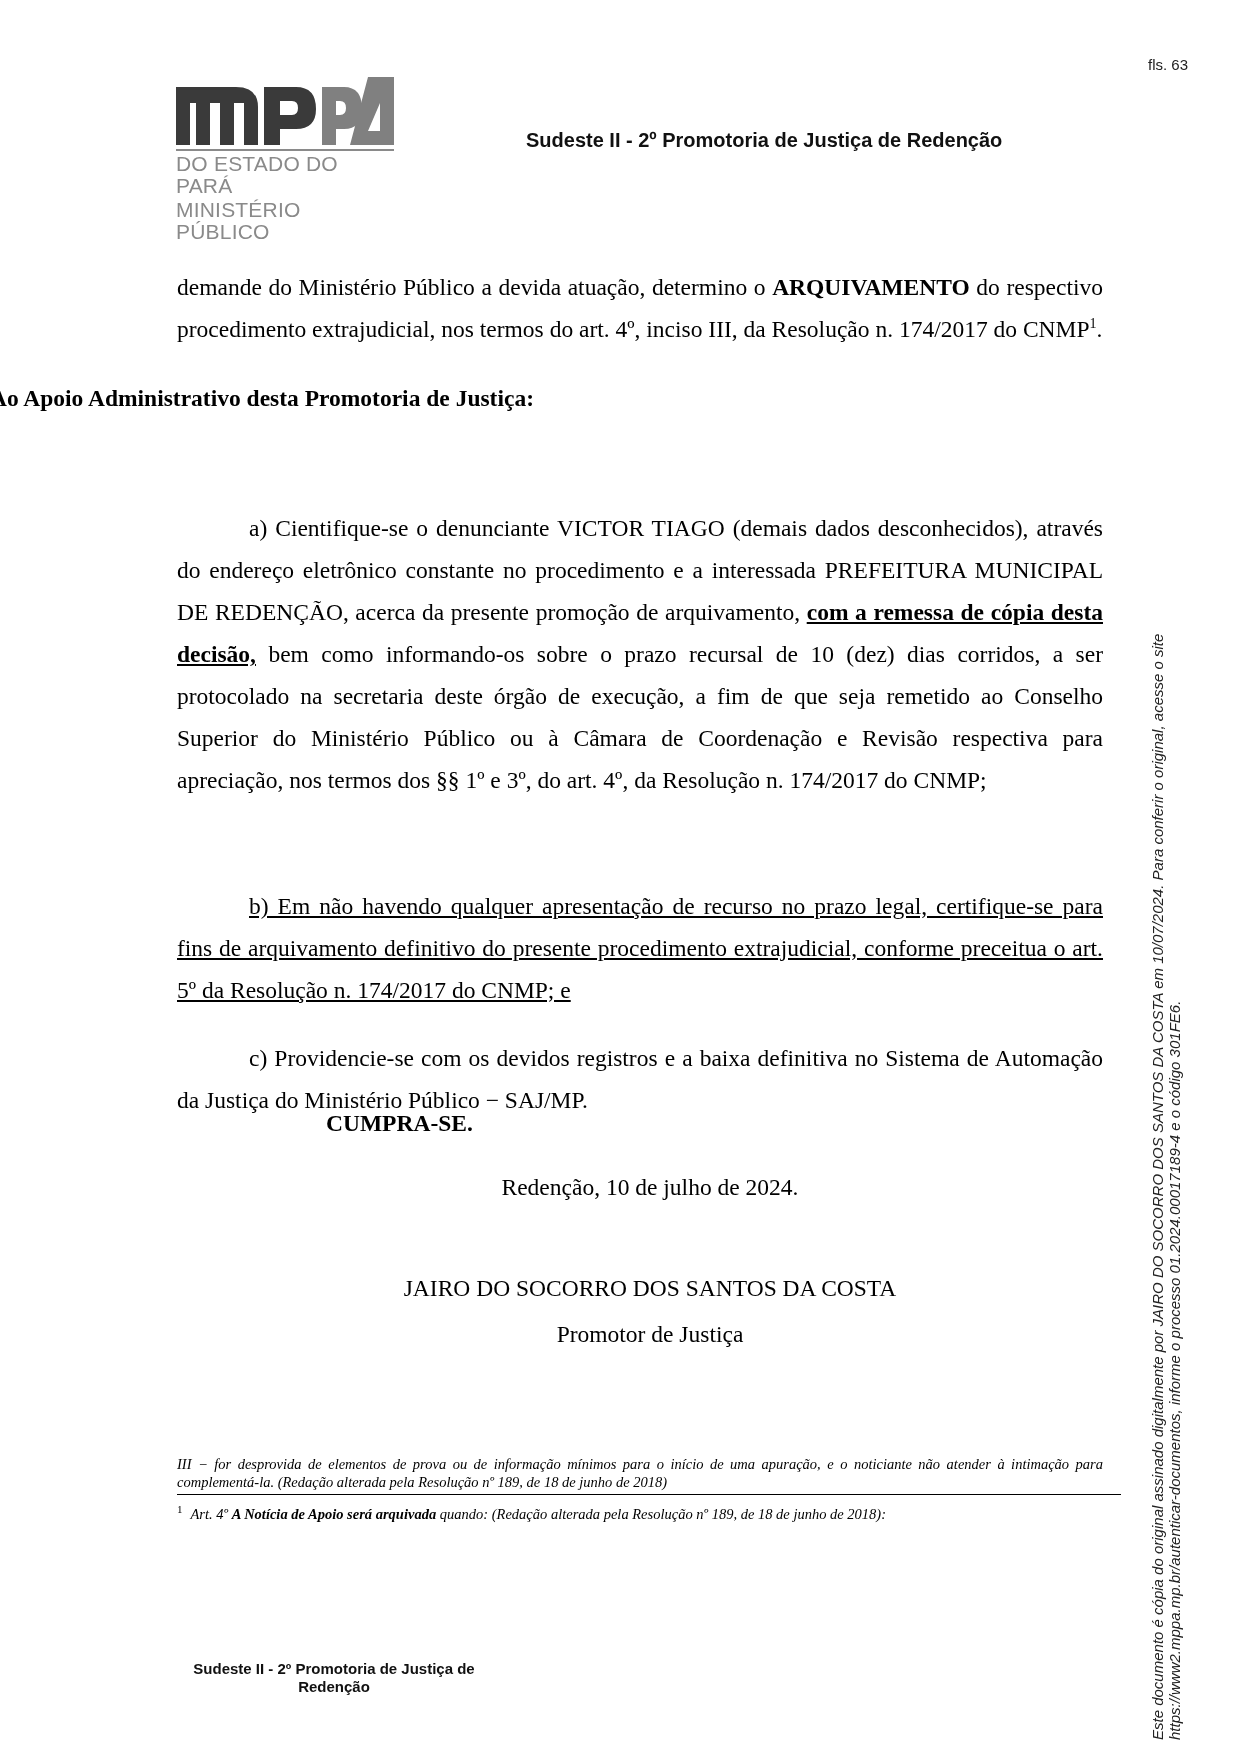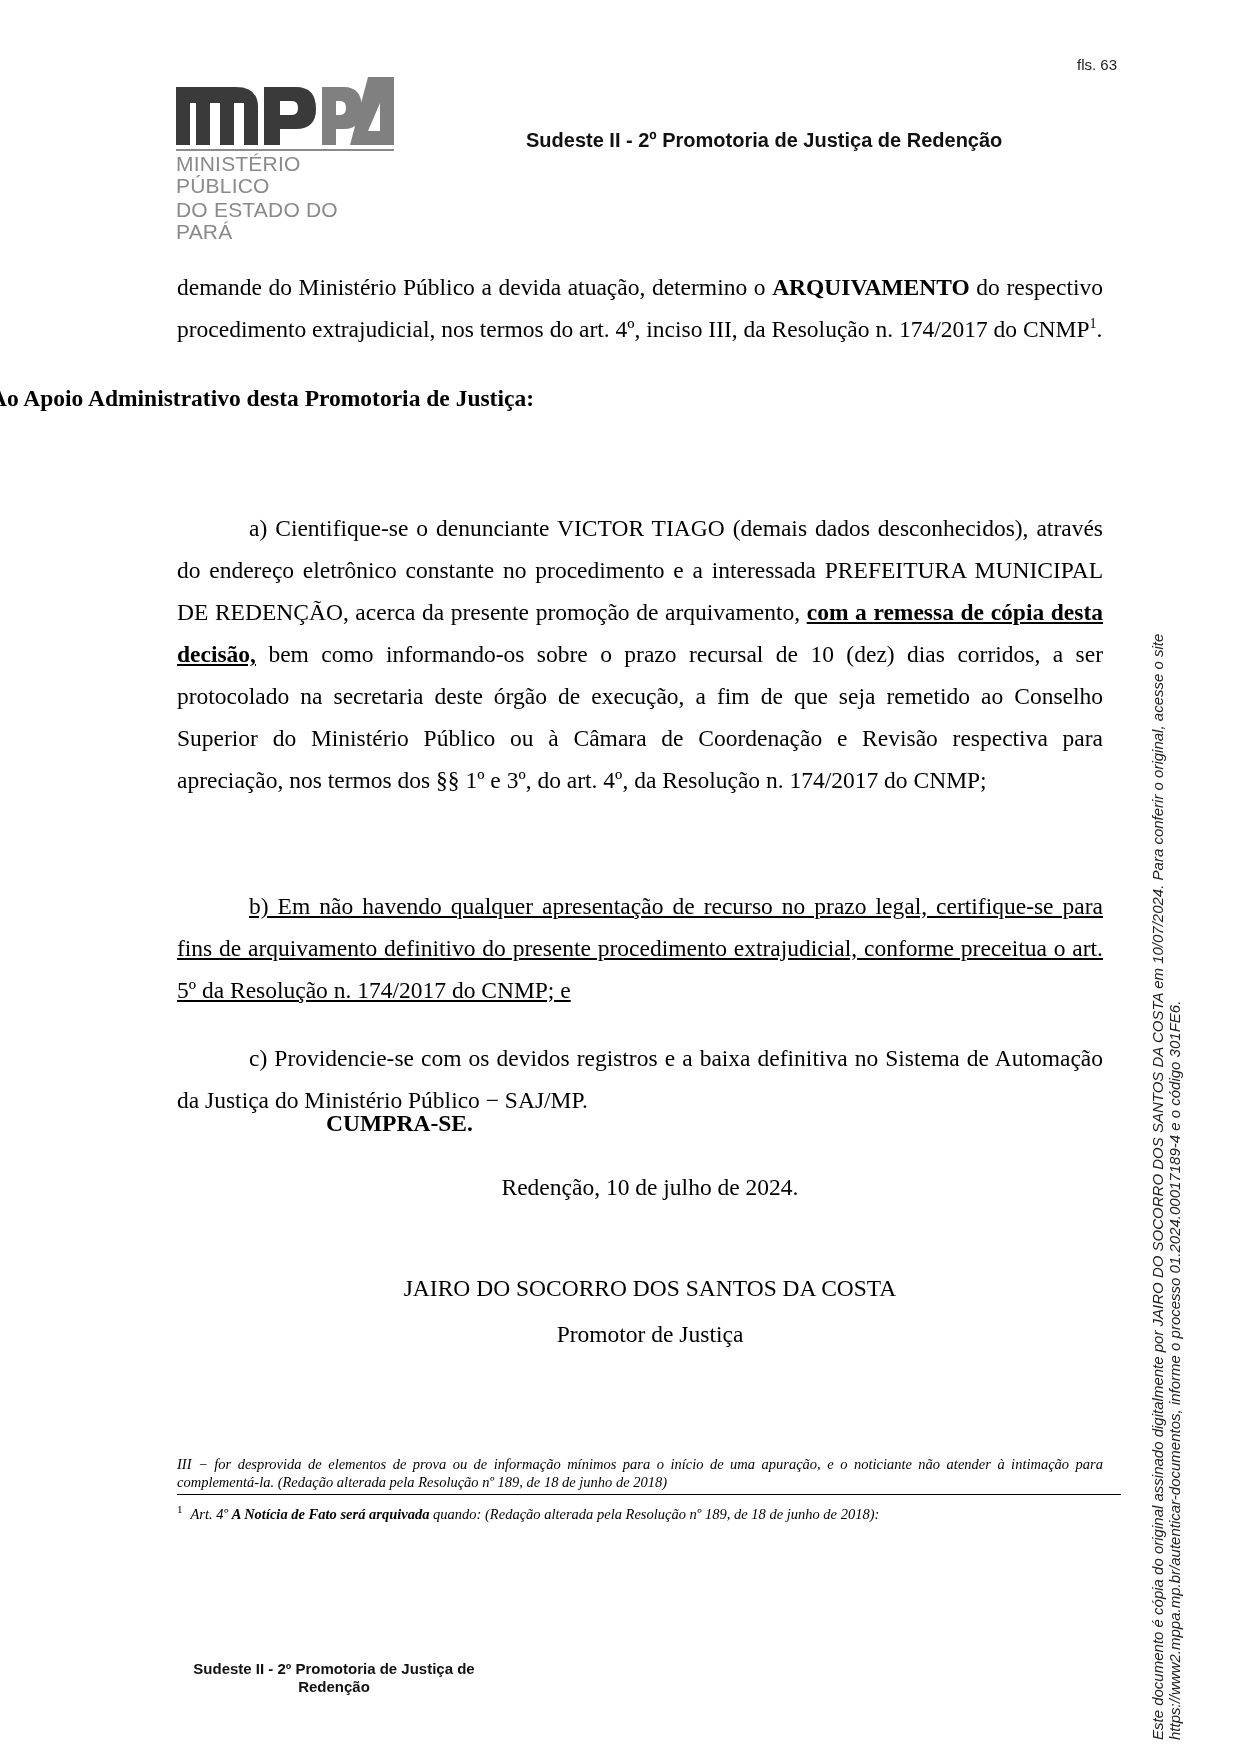--- a/index.html
+++ b/index.html
@@ -1,20 +1,20 @@
 <!DOCTYPE html>
 <html><head>
 <meta charset="utf-8">
 <style>
   html, body { margin: 0; padding: 0; background: #fff; }
   body { width: 1240px; height: 1755px; position: relative; overflow: hidden; color: #000; }
   .serif { font-family: "Liberation Serif", "DejaVu Serif", serif; }
   .sans { font-family: "Liberation Sans", "DejaVu Sans", sans-serif; }
 
-  .fls { position: absolute; top: 56px; left: 1077px; font-size: 15px; color: #222; }
+  .fls { position: absolute; top: 56px; left: 1148px; font-size: 15px; color: #222; }
 
   .logo { position: absolute; left: 176px; top: 77px; width: 220px; }
   .logo svg { display: block; }
   .logo-line { height: 2px; background: #8a8a8a; margin-top: 4px; width: 218px; }
   .logo-text { font-size: 21px; line-height: 22px; color: #8a8a8a; letter-spacing: 0.2px; margin-top: 2px; }
 
   .header-title { position: absolute; left: 526px; top: 129px; font-size: 20px; font-weight: bold; color: #111; }
 
   .body-text { position: absolute; left: 177px; width: 926px; font-size: 23.5px; line-height: 42px; text-align: justify; margin-top: 37px; }
   .p1 { top: 229px; }
@@ -52,22 +52,22 @@
 <div class="fls sans">fls. 63</div>
 
 <div class="logo sans">
   <svg width="220" height="68" viewBox="0 0 220 68">
     <path d="M0 10 L60 10 Q82 10 82 30 L82 68 L68 68 L68 26 L58 26 L58 68 L44 68 L44 26 L34 26 L34 68 L20 68 L20 26 L14 26 L14 68 L0 68 Z" fill="#3a3a3a"></path>
     <path d="M88 10 L120 10 Q140 10 140 32 Q140 52 120 52 L104 52 L104 68 L88 68 Z M104 24 L104 38 L116 38 Q122 38 122 31 Q122 24 116 24 Z" fill="#3a3a3a" fill-rule="evenodd"></path>
     <path d="M146 10 L168 10 Q186 10 186 32 Q186 52 168 52 L160 52 L160 68 L146 68 Z M160 24 L160 38 L164 38 Q170 38 170 31 Q170 24 164 24 Z" fill="#808080" fill-rule="evenodd"></path>
     <path d="M192 0 L218 0 L218 68 L174 68 Z M204 26 L192 54 L204 54 Z" fill="#808080" fill-rule="evenodd"></path>
   </svg>
   <div class="logo-line"></div>
+  <div class="logo-text">DO ESTADO DO PARÁ</div>
   <div class="logo-text">MINISTÉRIO PÚBLICO</div>
-  <div class="logo-text">DO ESTADO DO PARÁ</div>
 </div>
 
 <div class="header-title sans">Sudeste II - 2º Promotoria de Justiça de Redenção</div>
 
 <div class="body-text serif p1">
   <span>demande do Ministério Público a devida atuação, determino o </span><b>ARQUIVAMENTO</b><span> do respectivo procedimento extrajudicial, nos termos do art. 4º, inciso III, da Resolução n. 174/2017 do CNMP</span><sup>1</sup><span>.</span>
 </div>
 
 <div class="heading serif"><span>Ao Apoio Administrativo desta Promotoria de Justiça:</span></div>
 
@@ -79,21 +79,21 @@
 
 <div class="body-text serif pc indent">c)  Providencie-se com os devidos registros e a baixa definitiva no Sistema de Automação da Justiça do Ministério Público − SAJ/MP.</div>
 
 <div class="cumpra serif">CUMPRA-SE.</div>
 <div class="date serif">Redenção, 10 de julho de 2024.</div>
 <div class="signer serif">JAIRO DO SOCORRO DOS SANTOS DA COSTA</div>
 <div class="role serif">Promotor de Justiça</div>
 
 <div class="fn-line"></div>
 <div class="footnote serif fn1">
-  <span class="num">1</span><span>Art. 4º </span><b>A Notícia de Fato será arquivada</b><span> quando: (Redação alterada pela Resolução nº 189, de 18 de junho de 2018):</span>
+  <span class="num">1</span><span>Art. 4º </span><b>A Notícia de Apoio será arquivada</b><span> quando: (Redação alterada pela Resolução nº 189, de 18 de junho de 2018):</span>
 </div>
 <div class="footnote serif fn2">III − for desprovida de elementos de prova ou de informação mínimos para o início de uma apuração, e o noticiante não atender à intimação para complementá-la. (Redação alterada pela Resolução nº 189, de 18 de junho de 2018)</div>
 
 <div class="footer sans">
   <div class="fcol fc1">Sudeste II - 2º Promotoria de Justiça de Redenção</div>
 </div>
 
 <div class="sidebar sans">
   <div>Este documento é cópia do original assinado digitalmente por JAIRO DO SOCORRO DOS SANTOS DA COSTA em 10/07/2024. Para conferir o original, acesse o site</div>
   <div>https://www2.mppa.mp.br/autenticar-documentos, informe o processo 01.2024.00017189-4 e o código 301FE6.</div>

